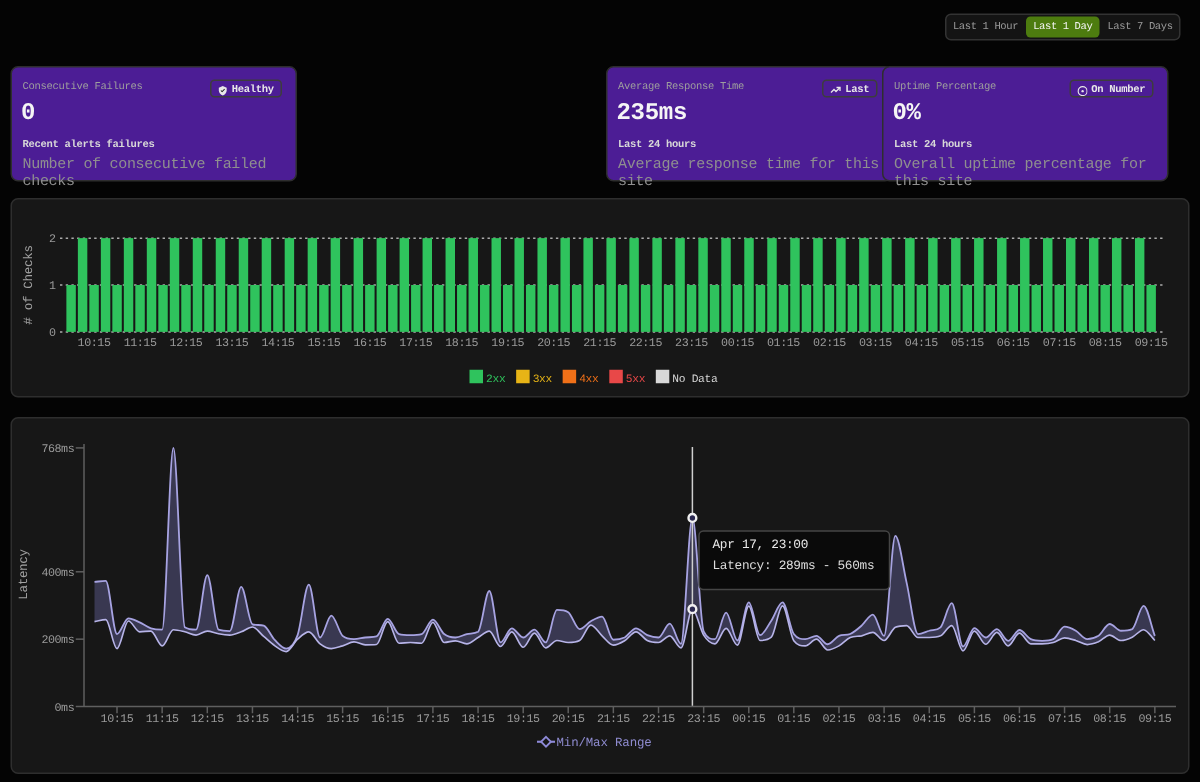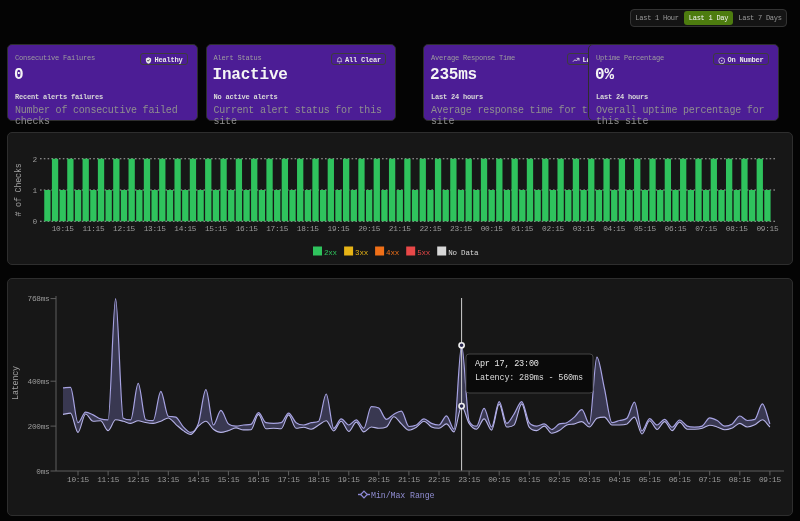--- a/index.html
+++ b/index.html
@@ -38,34 +38,21 @@
         <svg width="7" height="7" viewBox="0 0 24 24" fill="#e8e8e8">
           <path d="M12 1l9 4v6c0 5.5-3.8 10.7-9 12-5.2-1.3-9-6.5-9-12V5l9-4z"></path>
           <path d="M10.5 15.5l-3.5-3.5 1.4-1.4 2.1 2.1 5-5 1.4 1.4-6.4 6.4z" fill="#161616"></path>
         </svg>
         <span>Healthy</span>
       </span>
 <div class="cvalue">0</div>
 <div class="csub">Recent alerts failures</div>
 <div class="cdesc">Number of consecutive failed checks</div>
 </div>
-<div class="card" style="left:205.5px">
-<div class="clabel">Alert Status</div>
-<span class="badge">
-        <svg width="7" height="7" viewBox="0 0 24 24" fill="none" stroke="#e8e8e8" stroke-width="2.4">
-          <path d="M6 8a6 6 0 0 1 12 0c0 7 2 8 2 8H4s2-1 2-8"></path>
-          <path d="M10 21h4"></path>
-        </svg>
-        <span>All Clear</span>
-      </span>
-<div class="cvalue">Inactive</div>
-<div class="csub">No active alerts</div>
-<div class="cdesc">Current alert status for this site</div>
-</div>
-<div class="card" style="left:423px">
+<div class="card" style="left:404px">
 <div class="clabel">Average Response Time</div>
 <span class="badge">
         <svg width="8" height="8" viewBox="0 0 24 24" fill="none" stroke="#e8e8e8" stroke-width="2.6">
           <path d="M3 17l6-6 4 4 8-8"></path>
           <path d="M14 7h7v7"></path>
         </svg>
         <span>Last</span>
       </span>
 <div class="cvalue">235ms</div>
 <div class="csub">Last 24 hours</div>

